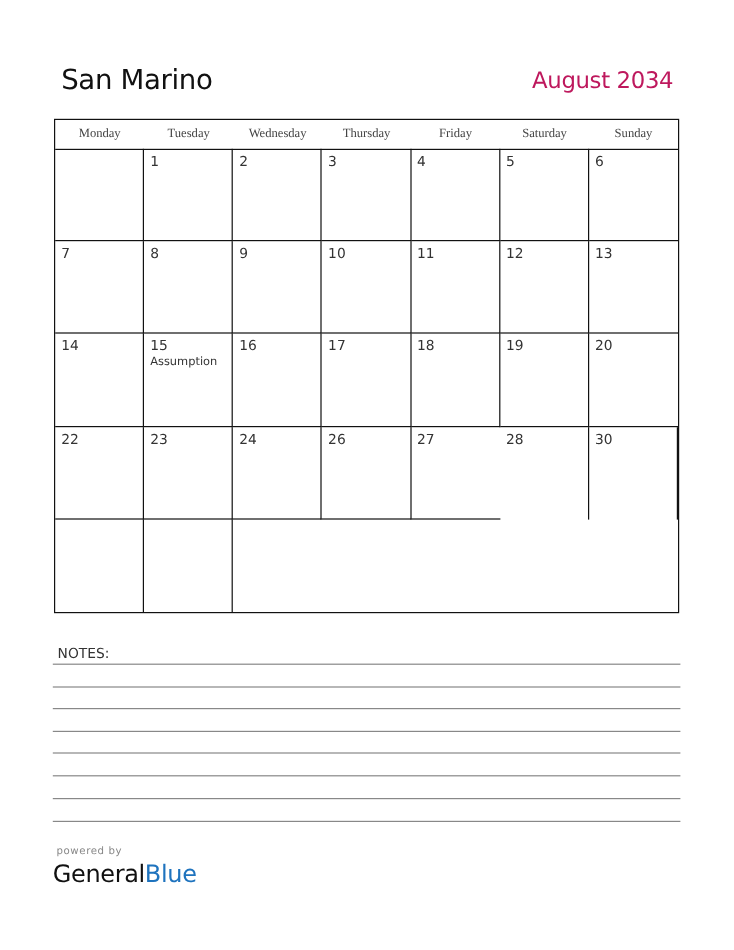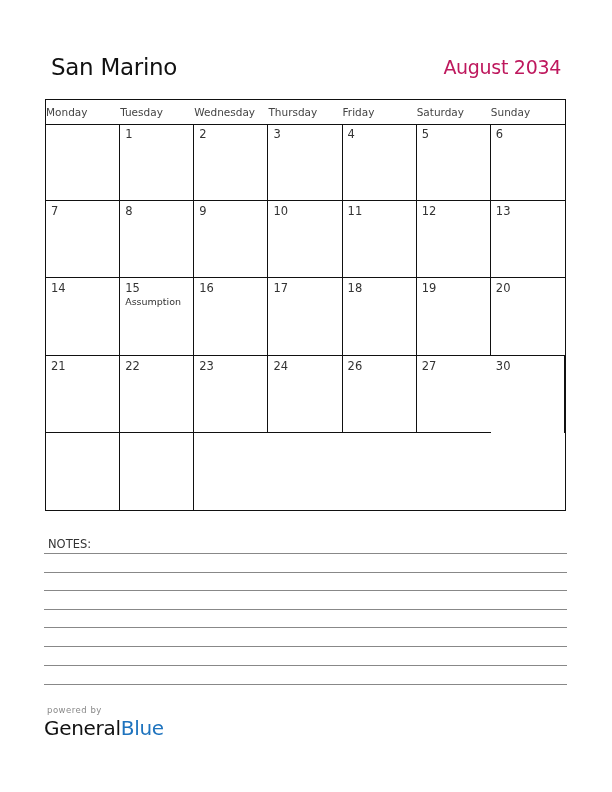--- a/index.html
+++ b/index.html
@@ -3,21 +3,21 @@
 <meta charset="utf-8">
 <style>
   html, body { margin:0; padding:0; background:#ffffff; }
   body { width:612px; height:792px; position:relative; overflow:hidden;
          font-family:"DejaVu Sans", sans-serif; color:#222; }
   .title { position:absolute; left:51px; top:54px; font-size:23px; color:#111; letter-spacing:-0.3px; }
   .month { position:absolute; right:51px; top:56px; font-size:19px; color:#be185d; letter-spacing:-0.3px; }
   .cal { position:absolute; left:45px; top:99px; width:521px; height:412px;
          border:1.5px solid #111; box-sizing:border-box; }
   .hdr { position:absolute; left:0; top:0; right:0; height:24px; border-bottom:1.5px solid #111; display:flex; }
-  .hdr div { flex:1; text-align:left; font-size:10.5px; line-height:24px; color:#444; }
+  .hdr div { flex:1; text-align:center; font-size:10.5px; line-height:24px; color:#444;font-family:Liberation Serif, serif; }
   .grid { position:absolute; left:0; right:0; top:24px; bottom:0; display:grid;
           grid-template-columns:repeat(7, 1fr); grid-template-rows:repeat(5, 1fr); }
   .cell { border-right:1.5px solid #111; border-bottom:1.5px solid #111; position:relative; }
   .cell.c7 { border-right:none; }
   .cell.r5 { border-bottom:none; }
   .cell .d { position:absolute; left:5px; top:3px; font-size:11.5px; color:#333; }
   .cell .ev { position:absolute; left:5px; top:18px; font-size:9.5px; color:#333; }
   .notes-label { position:absolute; left:48px; top:537px; font-size:11.5px; color:#333; }
   .nl { position:absolute; left:44px; width:523px; height:0; border-top:1.2px solid #888; }
   .powered { position:absolute; left:47px; top:705px; font-size:8.5px; color:#888; letter-spacing:0.5px; }
@@ -99,36 +99,36 @@
       <div class="cell">
         <span class="d">18</span>
       </div>
       <div class="cell">
         <span class="d">19</span>
       </div>
       <div class="cell c7">
         <span class="d">20</span>
       </div>
       <div class="cell">
-        <span class="d">21</span>
-      </div>
-      <div class="cell">
         <span class="d">22</span>
       </div>
       <div class="cell">
         <span class="d">23</span>
       </div>
       <div class="cell">
         <span class="d">24</span>
       </div>
       <div class="cell">
         <span class="d">26</span>
       </div>
       <div class="cell c7">
         <span class="d">27</span>
+      </div>
+      <div class="cell r5">
+        <span class="d">28</span>
       </div>
       <div class="cell r5">
         <span class="d">30</span>
       </div>
       <div class="cell r5">
         <span class="d"></span>
       </div>
       <div class="cell r5">
         <span class="d"></span>
       </div>

